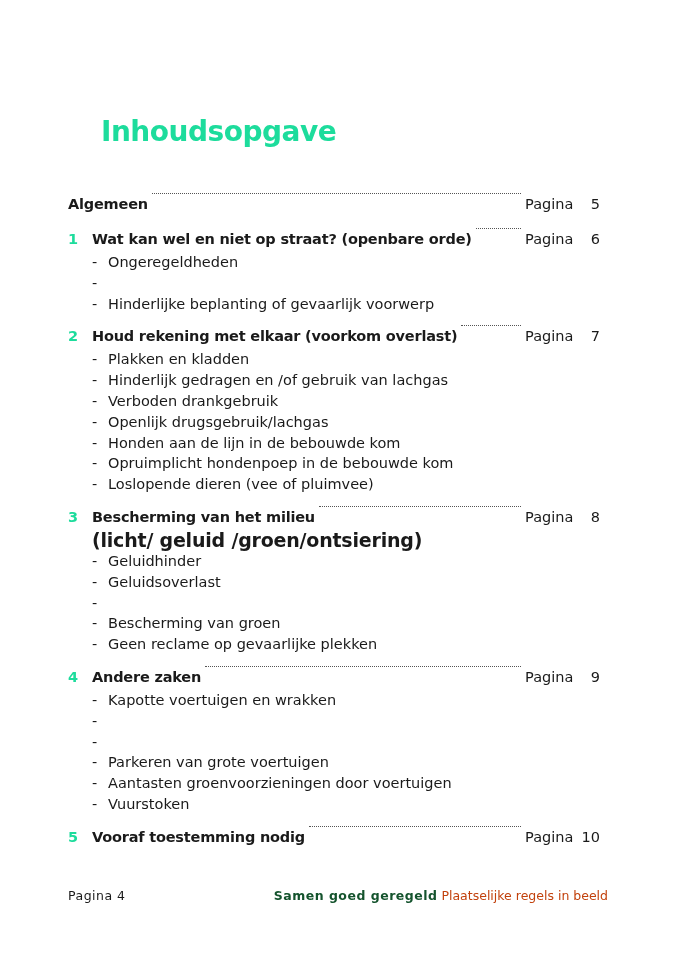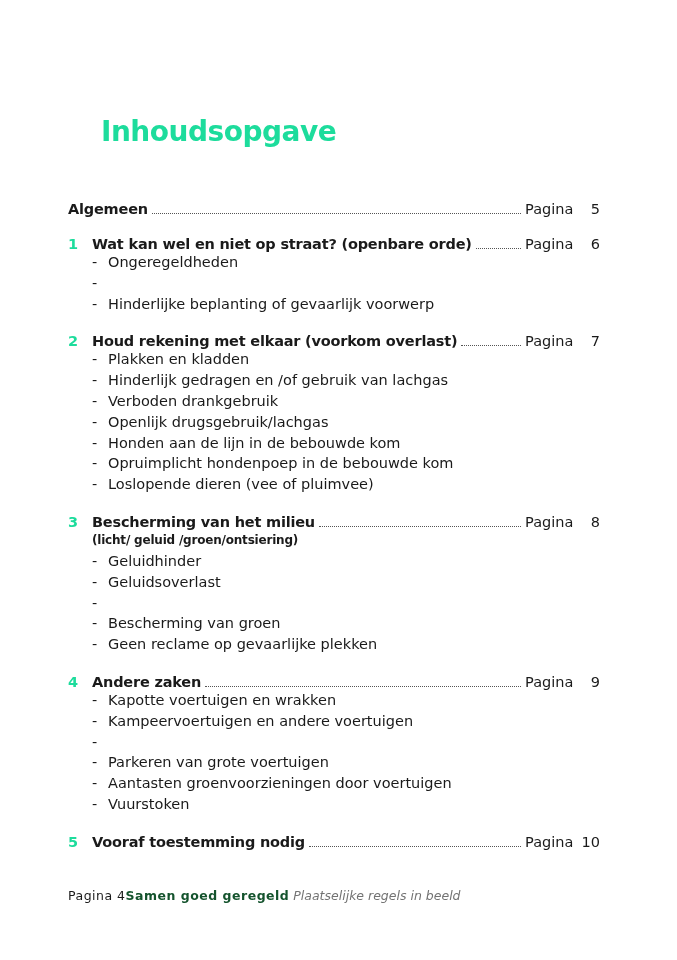--- a/index.html
+++ b/index.html
@@ -7,38 +7,38 @@
       width: 677px; height: 960px; position: relative; overflow: hidden;
       font-family: "DejaVu Sans", sans-serif; color: #1a1a1a;
     }
     .title {
       position: absolute; left: 68px; top: 96px;
       font-family: "DejaVu Sans", sans-serif; font-weight: bold;
       font-size: 28px; color: #1ddc9c; letter-spacing: -0.5px; margin-left: 33px;
     }
     .toc { position: absolute; left: 68px; top: 196px; width: 532px; }
     .entry { margin-bottom: 14px; }
-    .row { display: flex; align-items: flex-end; height: 21px; font-size: 14.5px; }
+    .row { display: flex; align-items: flex-start; height: 21px; font-size: 14.5px; }
     .num { width: 24px; color: #1ddc9c; font-weight: bold; flex: none; }
     .head { font-weight: bold; white-space: nowrap; flex: none; letter-spacing: -0.2px; }
     .leader {
       flex: 1 1 auto; margin: 0 4px; border-bottom: 1px dotted #555;
       transform: translateY(-3px); min-width: 10px;
     }
     .page { flex: none; white-space: nowrap; font-size: 14.5px; }
     .page .pg-num { display: inline-block; width: 22px; text-align: right; }
-    .subhead { padding-left: 24px; font-weight: bold; font-size: 12px; height: 21px; line-height: 21px; letter-spacing: -0.2px; }
+    .subhead { padding-left: 24px; font-weight: bold; font-size: 19px; height: 21px; line-height: 21px; letter-spacing: -0.2px; }
     .item { padding-left: 24px; height: 20.8px; line-height: 20.8px; font-size: 14.5px; display: flex; }
     .item .dash { width: 16px; flex: none; }
     .footer {
       position: absolute; left: 68px; top: 888px; width: 540px;
-      font-size: 12.5px; display: flex; align-items: baseline;
+      font-size: 12.5px; display: flex; justify-content: space-between; align-items: baseline; gap: 40px;
     }
     .footer .brand { color: #14532d; font-weight: bold; letter-spacing: 0.5px; }
-    .footer .tagline { font-style: italic; color: #737373; }
+    .footer .tagline { color: #c2410c; }
     .footer .pageno { letter-spacing: 0.5px; }
   </style>
 </head>
 <body>
 
 <h1 class="title">Inhoudsopgave</h1>
 
 <div class="toc" id="toc">
     <div class="entry">
       <div class="row">
@@ -136,21 +136,20 @@
         <span class="head">Andere zaken</span>
         <span class="leader"></span>
         <span class="page"><span>Pagina</span> <span class="pg-num">9</span></span>
       </div>
       <div class="item">
         <span class="dash">-</span>
         <span>Kapotte voertuigen en wrakken</span>
       </div>
       <div class="item">
         <span class="dash">-</span>
-        <span>Kampeervoertuigen en andere voertuigen</span>
       </div>
       <div class="item">
         <span class="dash">-</span>
       </div>
       <div class="item">
         <span class="dash">-</span>
         <span>Parkeren van grote voertuigen</span>
       </div>
       <div class="item">
         <span class="dash">-</span>

